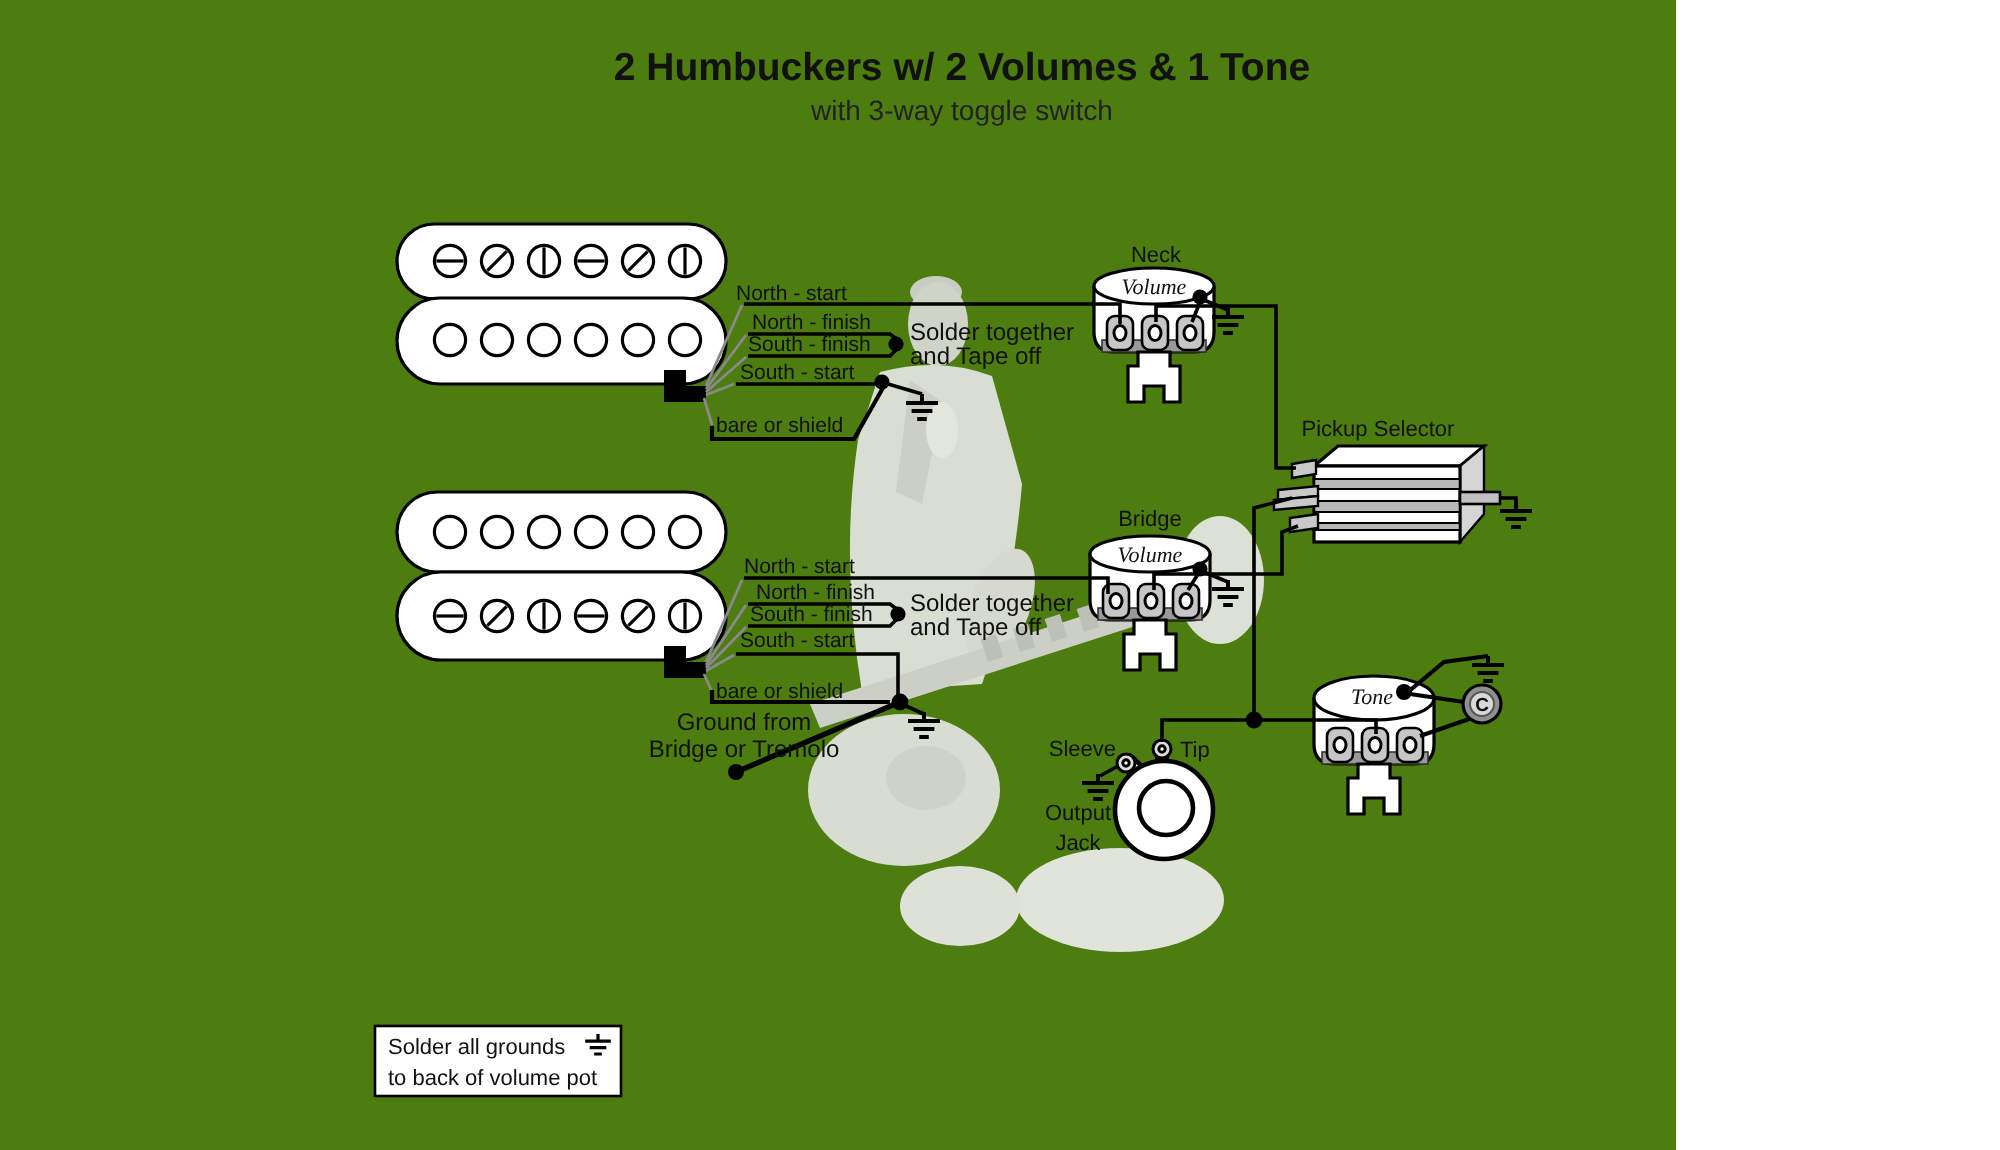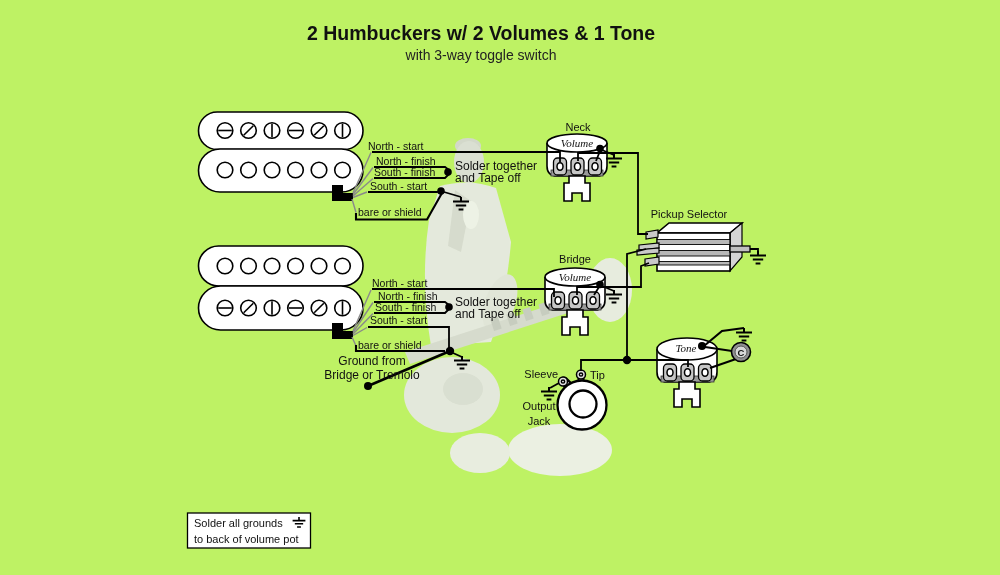--- a/index.html
+++ b/index.html
@@ -1,16 +1,16 @@
 <!DOCTYPE html>
 <html><head>
 <meta charset="utf-8">
 <style>
   html,body{margin:0;padding:0;background:#fff;}
-  #stage{position:relative;width:1000px;height:575px;background:#bef264;overflow:hidden;
+  #stage{position:relative;width:838px;height:575px;background:#4d7c0f;overflow:hidden;
          font-family:"Liberation Sans",sans-serif;text-decoration:underline;}
   svg{position:absolute;left:0;top:0;}
   text{fill:#111;}
   .title{font:bold 19.5px "Liberation Sans",sans-serif;}
   .sub{font:14px "Liberation Sans",sans-serif;fill:#222;}
   .lbl{font:10.5px "Liberation Sans",sans-serif;}
   .note{font:12px "Liberation Sans",sans-serif;}
   .name{font:11px "Liberation Sans",sans-serif;}
   .script{font:italic 11px "Liberation Serif",serif;}
   .capc{font:bold 9.5px "Liberation Sans",sans-serif;}

